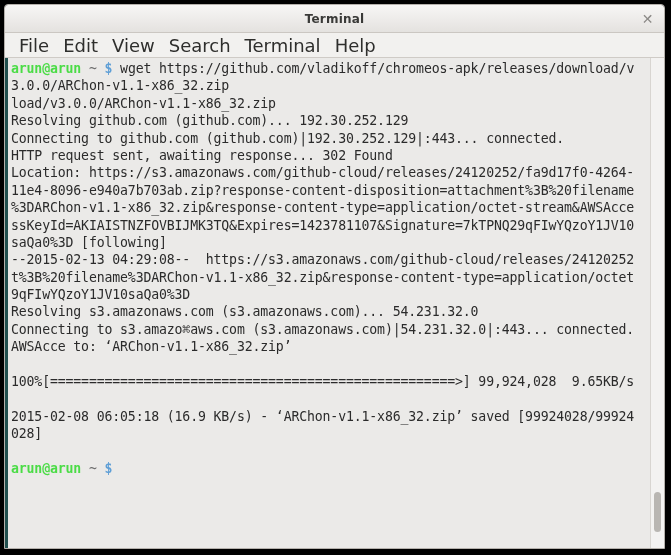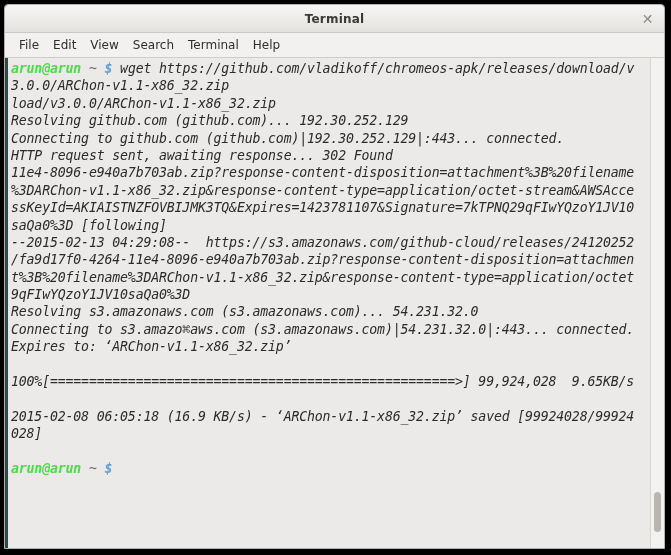--- a/index.html
+++ b/index.html
@@ -68,21 +68,21 @@
     height: 24px;
     min-height: 24px;
     background: #f2f1ef;
     border-bottom: 1px solid #cfcbc6;
     display: flex;
     align-items: center;
     padding-left: 7px;
   }
   .menu-item {
     font-family: "DejaVu Sans", "Liberation Sans", sans-serif;
-    font-size: 12px;
+    font-size: 18px;
     color: #2e2e2c;
     padding: 2px 7px;
     cursor: default;
     white-space: nowrap;
   }
 
   
   #term-wrap {
     position: relative;
     flex: 1;
@@ -103,21 +103,20 @@
     position: relative;
   }
   .line {
     font-family: "DejaVu Sans Mono", "Liberation Mono", monospace;
     font-size: 13.2px;
     line-height: 17.4px;
     height: 17.4px;
     color: #2b2b2b;
     white-space: pre;
     letter-spacing: -0.15px;
-    font-style: italic;
   }
   .c-green  { color: #4bdc46; font-weight: bold; }
   .c-gray   { color: #6e6e6e; }
   .c-blue   { color: #5f9fd6; font-weight: bold; }
 
   
   #scrollbar {
     width: 13px;
     min-width: 13px;
     background: #f3f2f1;
@@ -159,31 +158,31 @@
     <div id="term-screen">
 
       <div class="line"><span class="c-green">arun@arun</span><span class="c-gray"> </span><span class="c-gray">~</span><span> </span><span class="c-blue">$</span><span> <span>wget https://github.com/vladikoff/chromeos-apk/releases/download/v</span></span></div>
 
       <div id="output">
           <div class="line">3.0.0/ARChon-v1.1-x86_32.zip</div>
           <div class="line">load/v3.0.0/ARChon-v1.1-x86_32.zip</div>
           <div class="line">Resolving github.com (github.com)... 192.30.252.129</div>
           <div class="line">Connecting to github.com (github.com)|192.30.252.129|:443... connected.</div>
           <div class="line">HTTP request sent, awaiting response... 302 Found</div>
+          <div class="line">Location: https://s3.amazonaws.com/github-cloud/releases/24120252/fa9d17f0-4264-</div>
           <div class="line">11e4-8096-e940a7b703ab.zip?response-content-disposition=attachment%3B%20filename</div>
           <div class="line">%3DARChon-v1.1-x86_32.zip&amp;response-content-type=application/octet-stream&amp;AWSAcce</div>
           <div class="line">ssKeyId=AKIAISTNZFOVBIJMK3TQ&amp;Expires=1423781107&amp;Signature=7kTPNQ29qFIwYQzoY1JV10</div>
           <div class="line">saQa0%3D [following]</div>
           <div class="line">--2015-02-13 04:29:08--  https://s3.amazonaws.com/github-cloud/releases/24120252</div>
-          <div class="line">/fa9d17f0-4264-11e4-8096-e940a7b703ab.zip?response-content-disposition=attachmen</div>
           <div class="line">t%3B%20filename%3DARChon-v1.1-x86_32.zip&amp;response-content-type=application/octet</div>
           <div class="line">9qFIwYQzoY1JV10saQa0%3D</div>
           <div class="line">Resolving s3.amazonaws.com (s3.amazonaws.com)... 54.231.32.0</div>
           <div class="line">Connecting to s3.amazo⌘aws.com (s3.amazonaws.com)|54.231.32.0|:443... connected.</div>
-          <div class="line">Expires to: ‘ARChon-v1.1-x86_32.zip’</div>
+          <div class="line">AWSAcce to: ‘ARChon-v1.1-x86_32.zip’</div>
           <div class="line">&nbsp;</div>
           <div class="line">100%[====================================================&gt;] 99,924,028  9.65KB/s   in 96m 1s</div>
           <div class="line">&nbsp;</div>
           <div class="line">2015-02-08 06:05:18 (16.9 KB/s) - ‘ARChon-v1.1-x86_32.zip’ saved [99924028/99924</div>
           <div class="line">028]</div>
           <div class="line">&nbsp;</div>
         </div>
 
       <div class="line"><span class="c-green">arun@arun</span><span> </span><span class="c-gray">~</span><span> </span><span class="c-blue">$</span></div>
 

